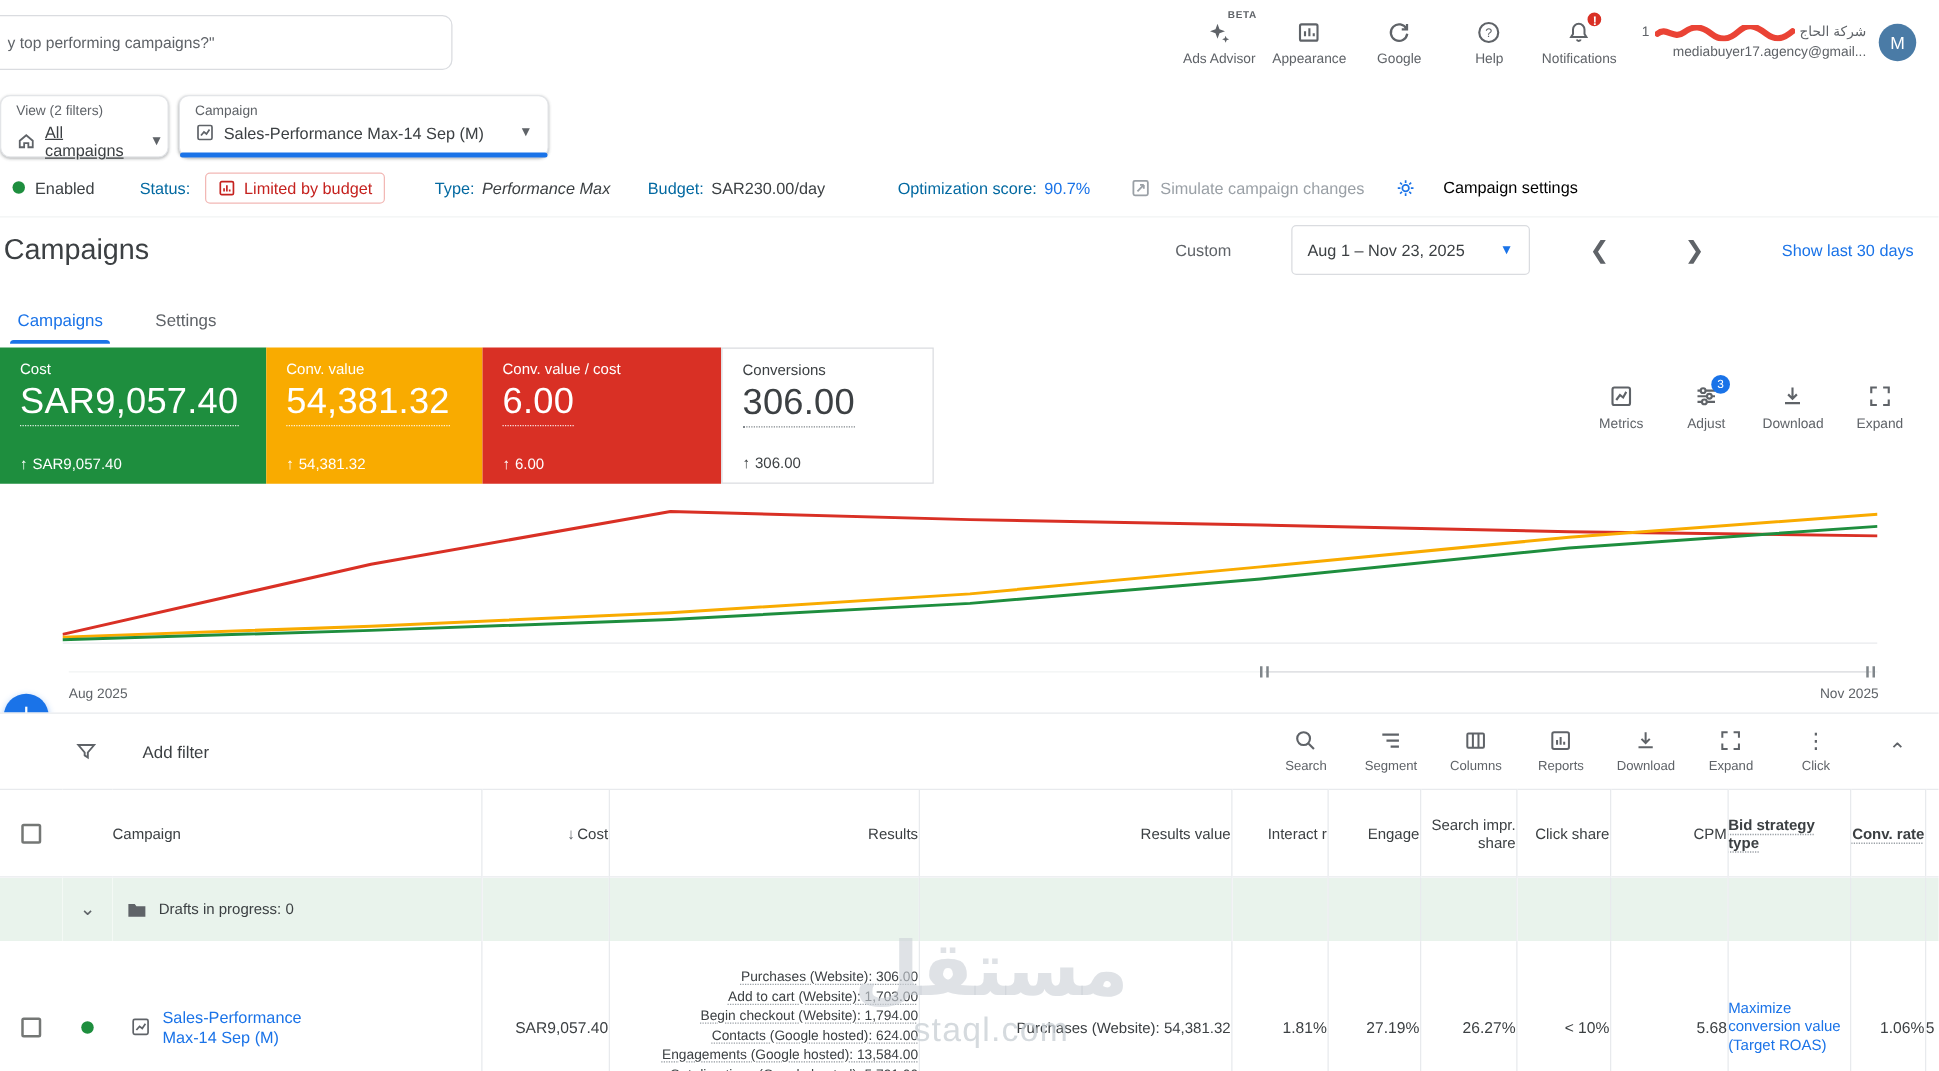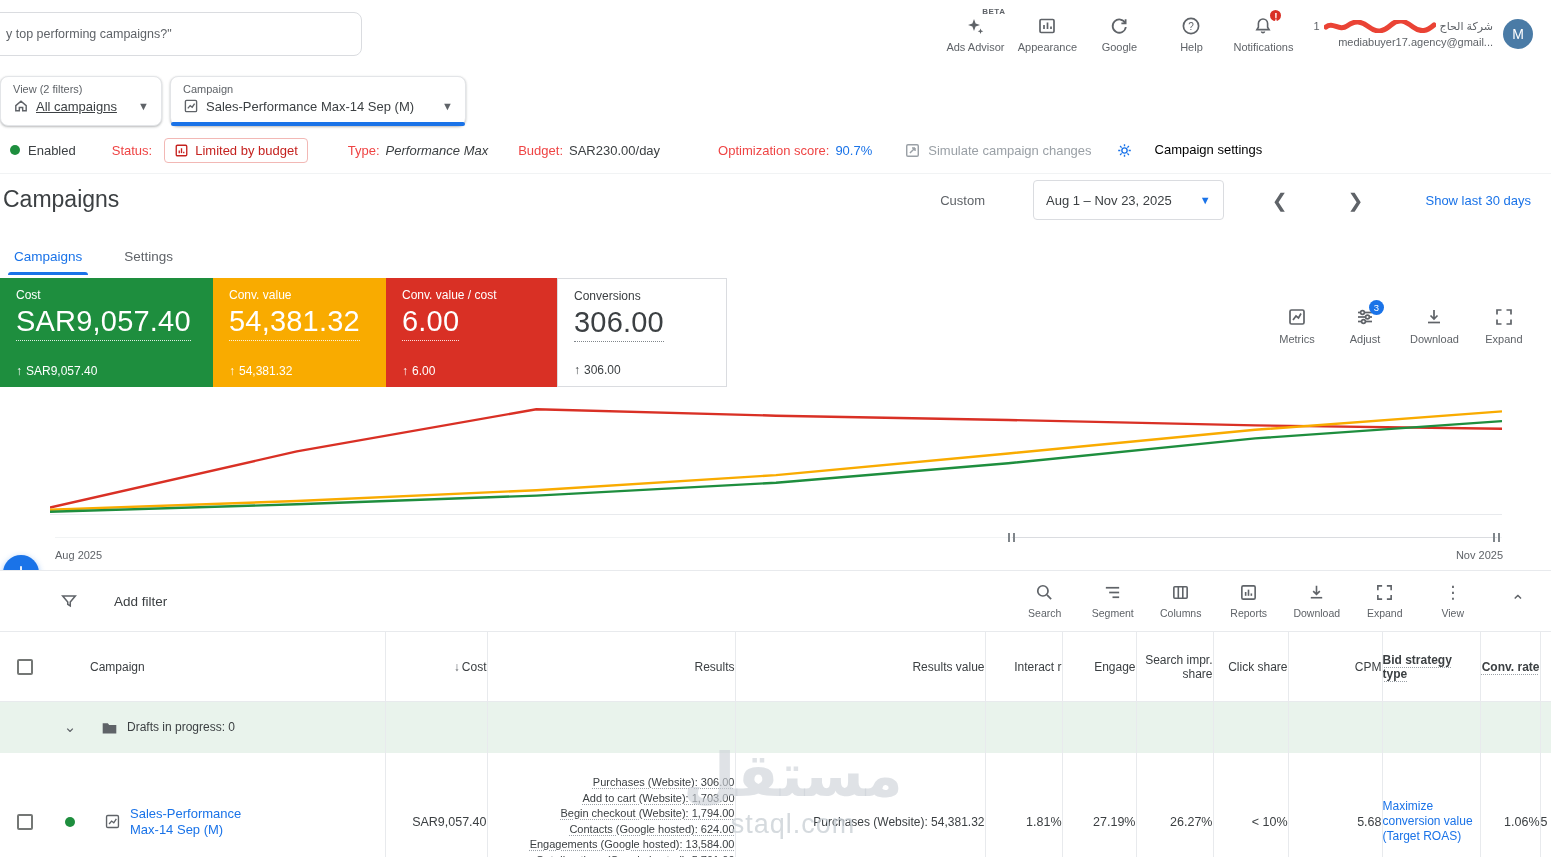--- a/index.html
+++ b/index.html
@@ -29,29 +29,29 @@
   .acct-line1 { display:flex; align-items:center; gap:4px; }
   .avatar { width:30px; height:30px; border-radius:50%; background:#4a7ba6; color:#fff; font-size:14px; display:flex; align-items:center; justify-content:center; margin-right:8px; }
 
   
   .chips-row { position:absolute; top:76px; left:0; display:flex; gap:8px; }
   .chip { position:relative; background:#fff; border:1px solid #e3e5e8; border-radius:8px; height:50px; padding:6px 12px;
           box-shadow:0 1px 2px rgba(60,64,67,.25), 0 1px 3px rgba(60,64,67,.12); }
   .chip .chip-label { font-size:11px; color:#5f6368; margin-bottom:3px; }
   .chip .chip-value { display:flex; align-items:center; gap:7px; font-size:13px; color:#3c4043; }
   .chip .caret { margin-left:auto; color:#5f6368; font-size:11px; padding-left:14px; }
-  .chip-view { width:162px; }
+  .chip-view { width:135px; }
   .chip-campaign { width:296px; }
   .chip-campaign::after { content:""; position:absolute; left:0; right:0; bottom:-1px; height:4px; background:#1a73e8; border-radius:2px; }
   .chip-view .val-text { text-decoration:underline; }
 
   
   .status-row { position:absolute; top:136px; left:10px; right:0; height:28px; display:flex; align-items:center; font-size:13px; color:#3c4043; }
   .dot { width:10px; height:10px; border-radius:50%; background:#1e8e3e; }
-  .status-row .glabel { color:#ef4444; }
+  .status-row .glabel { color:#0369a1; }
   .limited-box { display:flex; align-items:center; gap:6px; border:1px solid #f2b8b5; border-radius:4px; padding:4px 9px; color:#c5221f; margin-left:12px; }
   .opt-value { color:#1a73e8; }
   .simulate { display:flex; align-items:center; gap:7px; color:#9aa0a6; }
   .camp-settings { display:flex; align-items:flex-start; gap:22px; color:#000000; cursor:pointer; }
 
   .hdiv { position:absolute; top:173px; left:0; right:0; height:1px; background:#f1f3f4; }
 
   
   .page-head { position:absolute; top:180px; left:0; right:0; height:46px; }
   .page-title { position:absolute; left:3px; top:6px; font-size:23px; font-weight:normal; color:#3c4043; margin:0; }
@@ -69,21 +69,21 @@
   .tab.active::after { content:""; position:absolute; left:6px; right:6px; bottom:0; height:3px; background:#1a73e8; border-radius:3px 3px 0 0; }
 
   
   .cards { position:absolute; top:278px; left:0; display:flex; }
   .card { height:109px; padding:10px 16px; color:#fff; position:relative; cursor:pointer; }
   .card .c-label { font-size:12px; }
   .card .c-value { display:inline-block; font-size:29px; margin-top:3px; border-bottom:1px dotted rgba(255,255,255,.85); padding-bottom:2px; letter-spacing:.2px; }
   .card .c-delta { position:absolute; left:16px; bottom:9px; font-size:12px; display:flex; gap:4px; align-items:center; }
   .card-0 { width:213px; }
   .card-1 { width:173px; }
-  .card-2 { width:171px; }
+  .card-2 { width:191px; }
   .card-3 { width:170px; border:1px solid #dadce0; }
   .card--light { color:#3c4043; }
   .card--light .c-value { border-bottom-color:#80868b; }
 
   .card-actions { position:absolute; top:307px; left:1274px; display:flex; gap:22px; }
   .ca-item { position:relative; min-width:46px; display:flex; flex-direction:column; align-items:center; gap:6px; color:#5f6368; font-size:11px; cursor:pointer; }
   .ca-badge { position:absolute; top:-7px; right:4px; width:15px; height:15px; border-radius:50%; background:#1a73e8; color:#fff; font-size:9.5px; line-height:15px; text-align:center; }
 
   
   .chart-wrap { position:absolute; top:398px; left:50px; width:1452px; height:120px; }
@@ -454,21 +454,21 @@
     <div class="tbr-item">
       <span class="gicon">
         <svg width="19" height="19" viewBox="0 0 20 20" fill="none" stroke="#5f6368" stroke-width="1.7">
             <path d="M3 7.5V3h4.5M12.5 3H17v4.5M17 12.5V17h-4.5M7.5 17H3v-4.5"></path>
           </svg>
       </span>
       <span>Expand</span>
     </div>
     <div class="tbr-item">
       <span class="gicon" style="font-size:17px; line-height:19px;">⋮</span>
-      <span>View</span>
+      <span>Click</span>
     </div>
     <span class="collapse-chev">⌃</span>
   </div>
 </div>
 
 <table class="data">
   <colgroup>
     <col style="width:50px">
       <col style="width:40px">
       <col style="width:295px">

